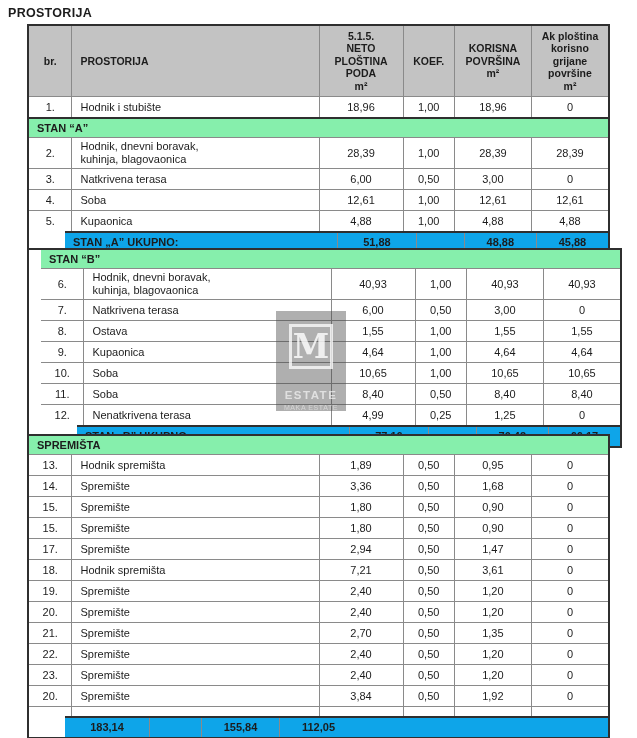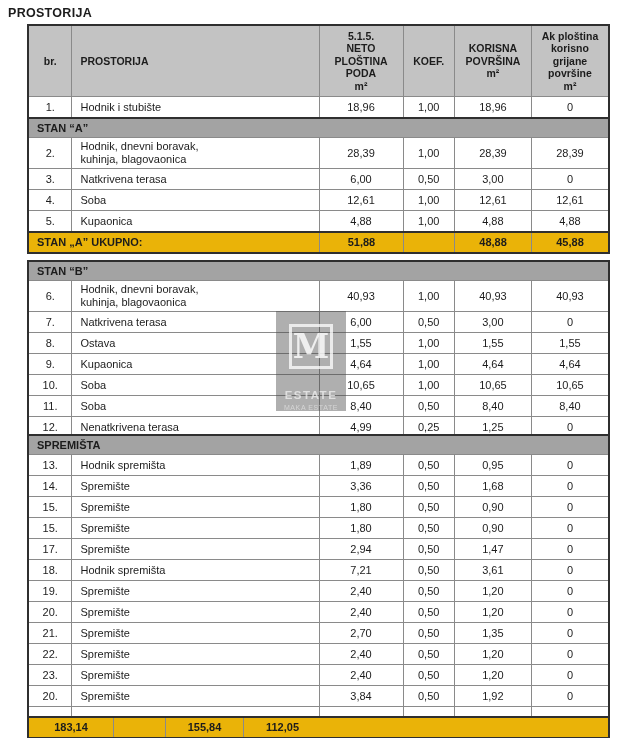--- a/index.html
+++ b/index.html
@@ -22,27 +22,27 @@
   .c-ak{width:77px;justify-content:center;}
   .c-label{width:286px;padding-left:8px;box-sizing:border-box;width:294px;}
   .row.header{background:#c3c3c3;min-height:70px;}
   .row.header .cell{font-weight:bold;font-size:10.5px;line-height:12.5px;}
   .row.header .ctr{justify-content:center;text-align:center;}
   .pre{white-space:pre-line;display:block;width:100%;text-align:center;}
   .row.header .c-br,.row.header .c-room{align-items:center;}
   .row.data{min-height:20px;}
   .row.data .cell{padding-top:2px;padding-bottom:2px;}
   .row.data.tall{min-height:29px;}
-  .row.band{min-height:18px;background:#a3a3a3;}
+  .row.band{min-height:18px;background:#86efac;}
   .row.band .cell{font-weight:bold;width:100%;padding-left:8px;box-sizing:border-box;}
-  .row.total{min-height:19px;background:#eab308;}
+  .row.total{min-height:19px;background:#0ea5e9;margin-left:36px;}
   .row.total .cell{font-weight:bold;}
   .row.spacer{min-height:9px;}
   .b1{top:24px;}
-  .b2{top:260px;}
+  .b2{top:248px;padding-left:12px;}
   .b3{top:434px;}
   .wm{position:absolute;left:276px;top:311px;width:70px;height:100px;
       background:rgba(72,72,72,0.44);display:flex;flex-direction:column;align-items:center;z-index:5;}
   .wm-mbox{margin-top:13px;width:38px;height:42px;border:3px solid rgba(255,255,255,0.75);
            display:flex;align-items:center;justify-content:center;}
   .wm-m{font-family:"DejaVu Serif",serif;font-size:33px;font-weight:bold;color:rgba(255,255,255,0.8);line-height:1;}
   .wm-name{margin-top:20px;font-size:11.5px;font-weight:bold;letter-spacing:1.5px;color:rgba(242,242,242,0.72);}
   .wm-sub{margin-top:3px;font-size:7px;letter-spacing:.6px;color:rgba(238,238,238,0.6);white-space:nowrap;}
 </style>
 </head>

